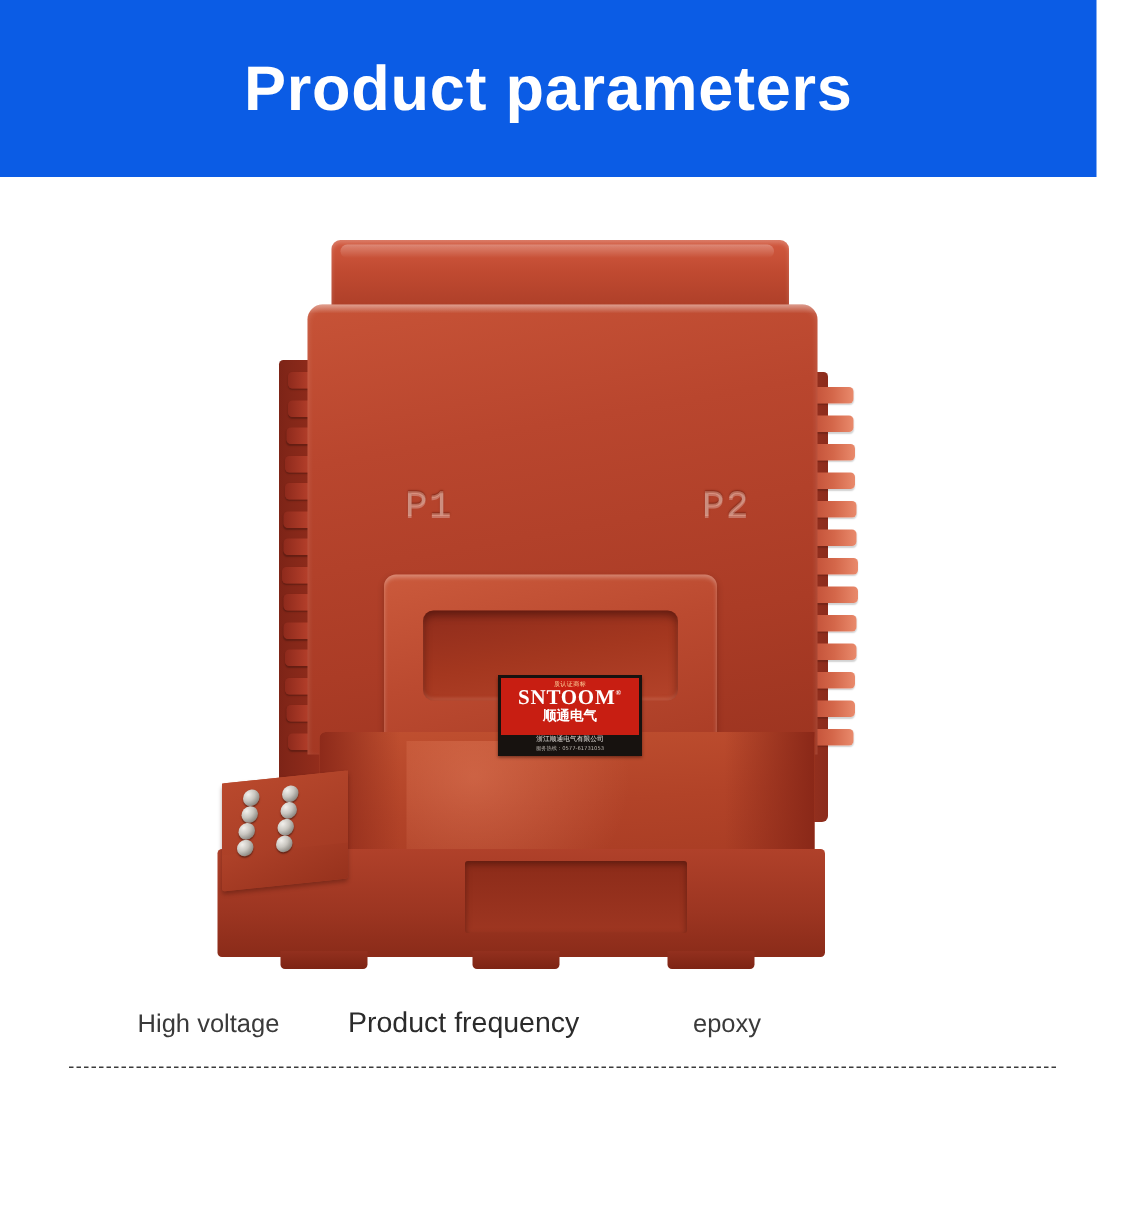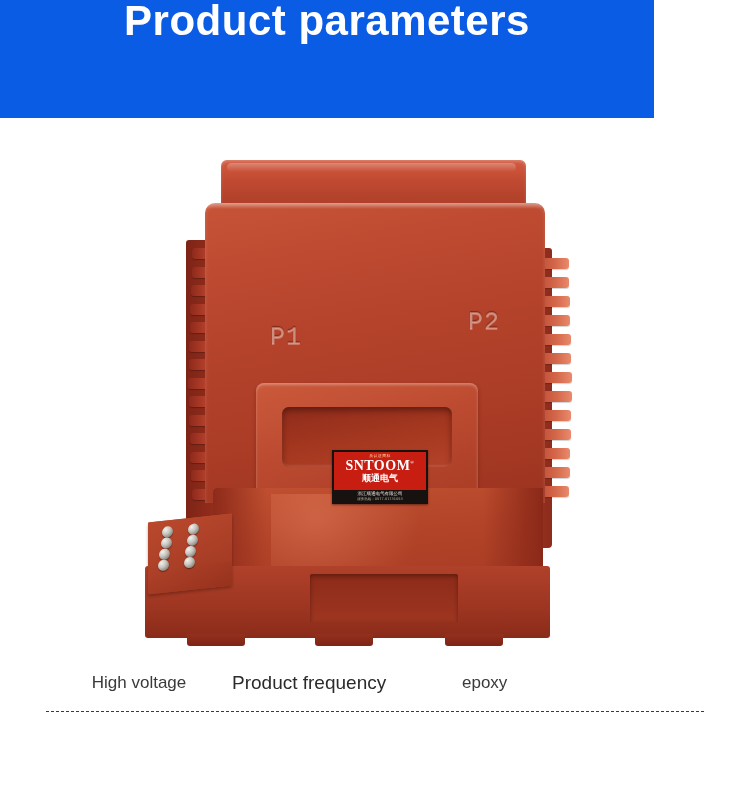--- a/index.html
+++ b/index.html
@@ -13,24 +13,25 @@
     font-family: "Liberation Sans", sans-serif;
     overflow: hidden;
     position: relative;
   }
 
   
   .header-banner {
     position: absolute;
     left: 0;
     top: 0;
-    width: 654px;
+    width: 731px;
     height: 118px;
     background: #0b5ce5;
     display: flex;
+    align-items: center;
     justify-content: center;
   }
   .header-title {
     color: #ffffff;
     font-size: 42px;
     font-weight: bold;
     letter-spacing: 0.5px;
     font-family: "Liberation Sans", sans-serif;
     line-height: 1;
   }
@@ -144,21 +145,21 @@
   .emboss-label {
     position: absolute;
     font-family: Liberation Mono, monospace;
     font-size: 25px;
     font-weight: 400;
     color: rgba(255,200,180,0.42);
     text-shadow: 0 1px 0 rgba(255,255,255,0.28), 0 -1px 1px rgba(90,20,10,0.55);
     letter-spacing: 1px;
   }
   .emboss-p1 { left: 270px; top: 205px; }
-  .emboss-p2 { left: 468px; top: 190px; }
+  .emboss-p2 { left: 468px; top: 205px; }
 
   
   .inner-frame {
     position: absolute;
     left: 256px;
     top: 265px;
     width: 222px;
     height: 120px;
     background: linear-gradient(165deg, #cb5a3c 0%, #bb4a30 45%, #a93c25 100%);
     border-radius: 8px;

